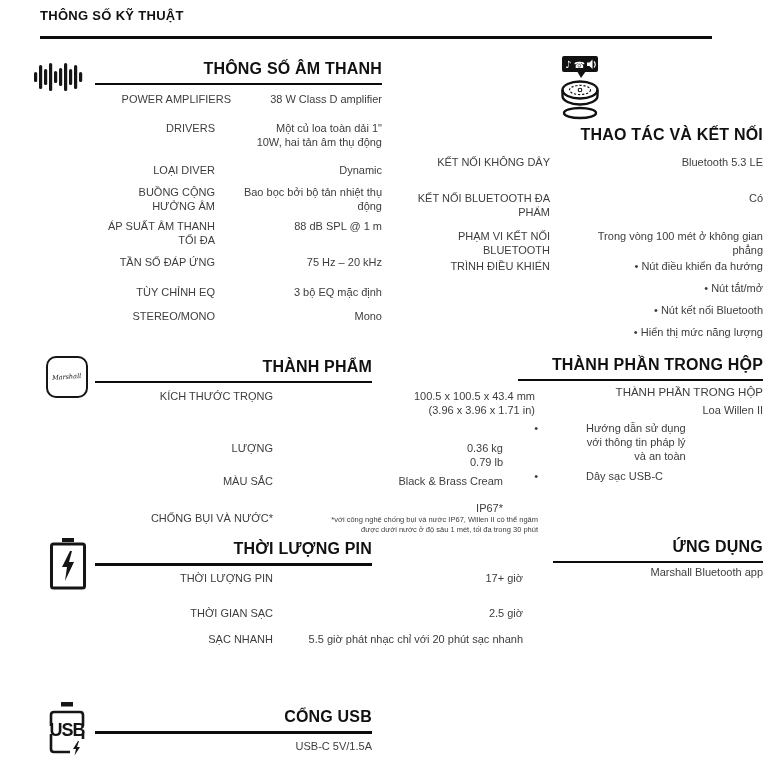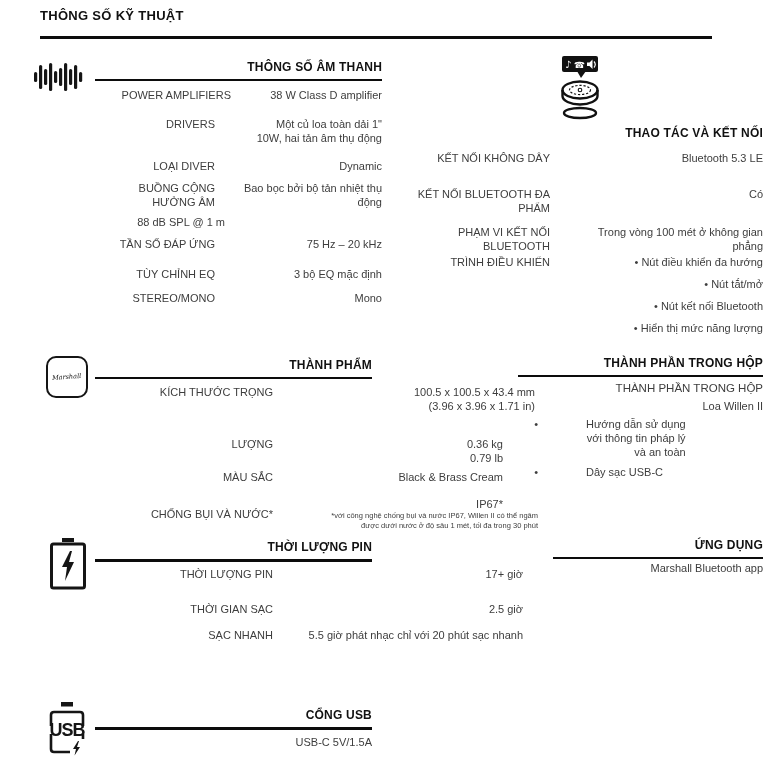--- a/index.html
+++ b/index.html
@@ -5,21 +5,21 @@
   * { margin:0; padding:0; box-sizing:border-box; }
   html,body { background:#ffffff; }
   body { font-family:"Liberation Sans","DejaVu Sans",sans-serif; color:#3d3d3d; }
   .page { position:relative; width:763px; height:766px; background:#fff; overflow:hidden;text-align:right; }
 
   .abs { position:absolute; }
 
   .page-title { left:40px; top:8px; font-size:13px; font-weight:bold; color:#111; letter-spacing:.3px; }
   .title-rule { left:40px; top:36px; width:672px; height:3px; background:#0c0c0c; }
 
-  h2.sec { font-size:12px; font-weight:bold; color:#111; letter-spacing:.2px; padding-bottom:5px; }
+  h2.sec { font-size:16px; font-weight:bold; color:#111; letter-spacing:.2px; padding-bottom:5px; }
   h2.u2 { border-bottom:2px solid #0c0c0c; }
   h2.u3 { border-bottom:3px solid #0c0c0c; }
 
   .row { display:grid; grid-template-columns:130px 1fr; column-gap:0; }
   .row .lbl { font-size:11px; line-height:14px; color:#3d3d3d; padding-right:10px; }
   .row .val { font-size:11px; line-height:14px; color:#3d3d3d; }
   .ml { white-space:pre-line; }
 
   
   .sec-audio { left:95px; top:60px; width:287px; }
@@ -126,20 +126,21 @@
       </div>
       <div class="row r3">
         <div class="lbl">LOẠI DIVER</div>
         <div class="val">Dynamic</div>
       </div>
       <div class="row r4">
         <div class="lbl">BUỒNG CỘNG HƯỞNG ÂM</div>
         <div class="val">Bao bọc bởi bộ tản nhiệt thụ động</div>
       </div>
       <div class="row r5">
+        <div class="lbl">ÁP SUẤT ÂM THANH TỐI ĐA</div>
         <div class="val">88 dB SPL @ 1 m</div>
       </div>
       <div class="row r6">
         <div class="lbl">TẦN SỐ ĐÁP ỨNG</div>
         <div class="val">75 Hz – 20 kHz</div>
       </div>
       <div class="row r7">
         <div class="lbl">TÙY CHỈNH EQ</div>
         <div class="val">3 bộ EQ mặc định</div>
       </div>

